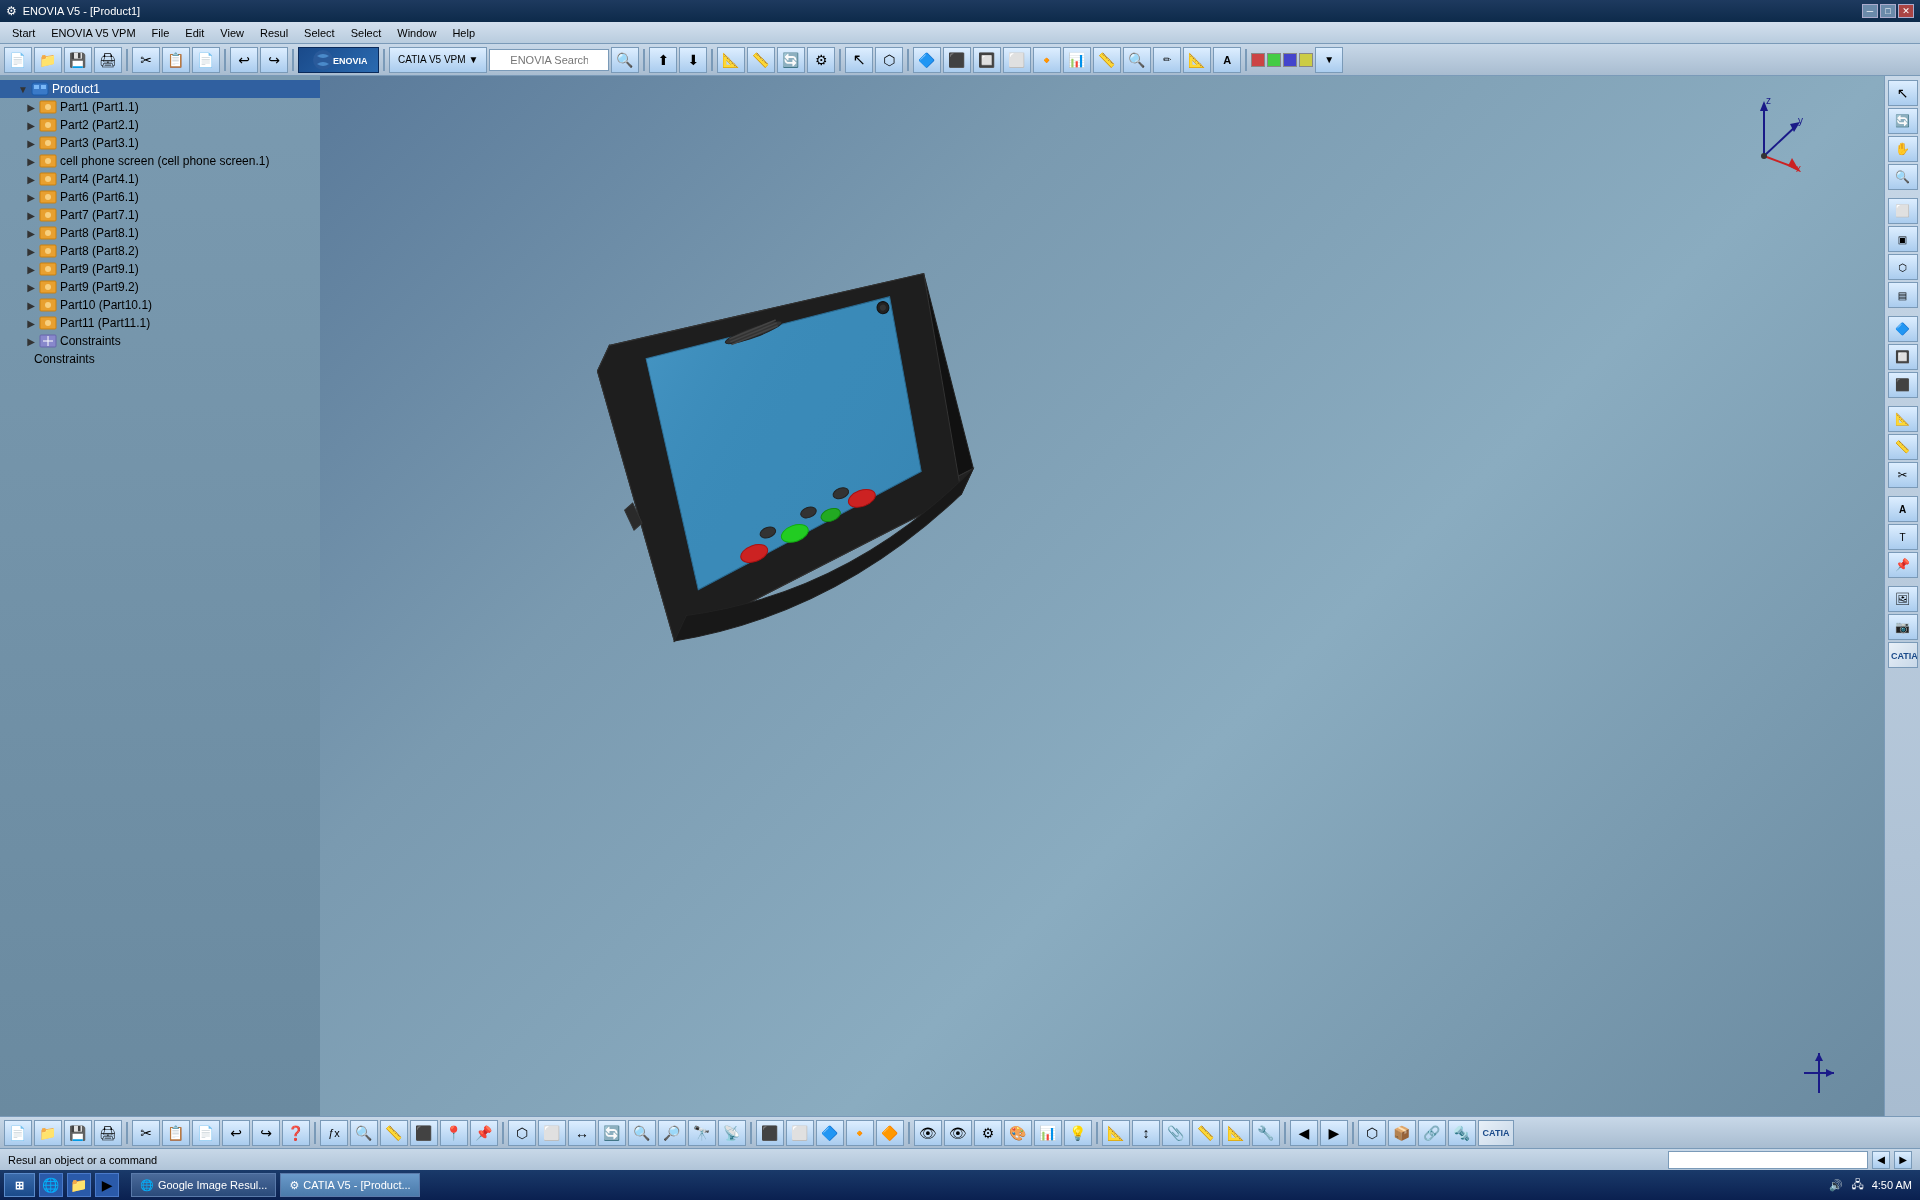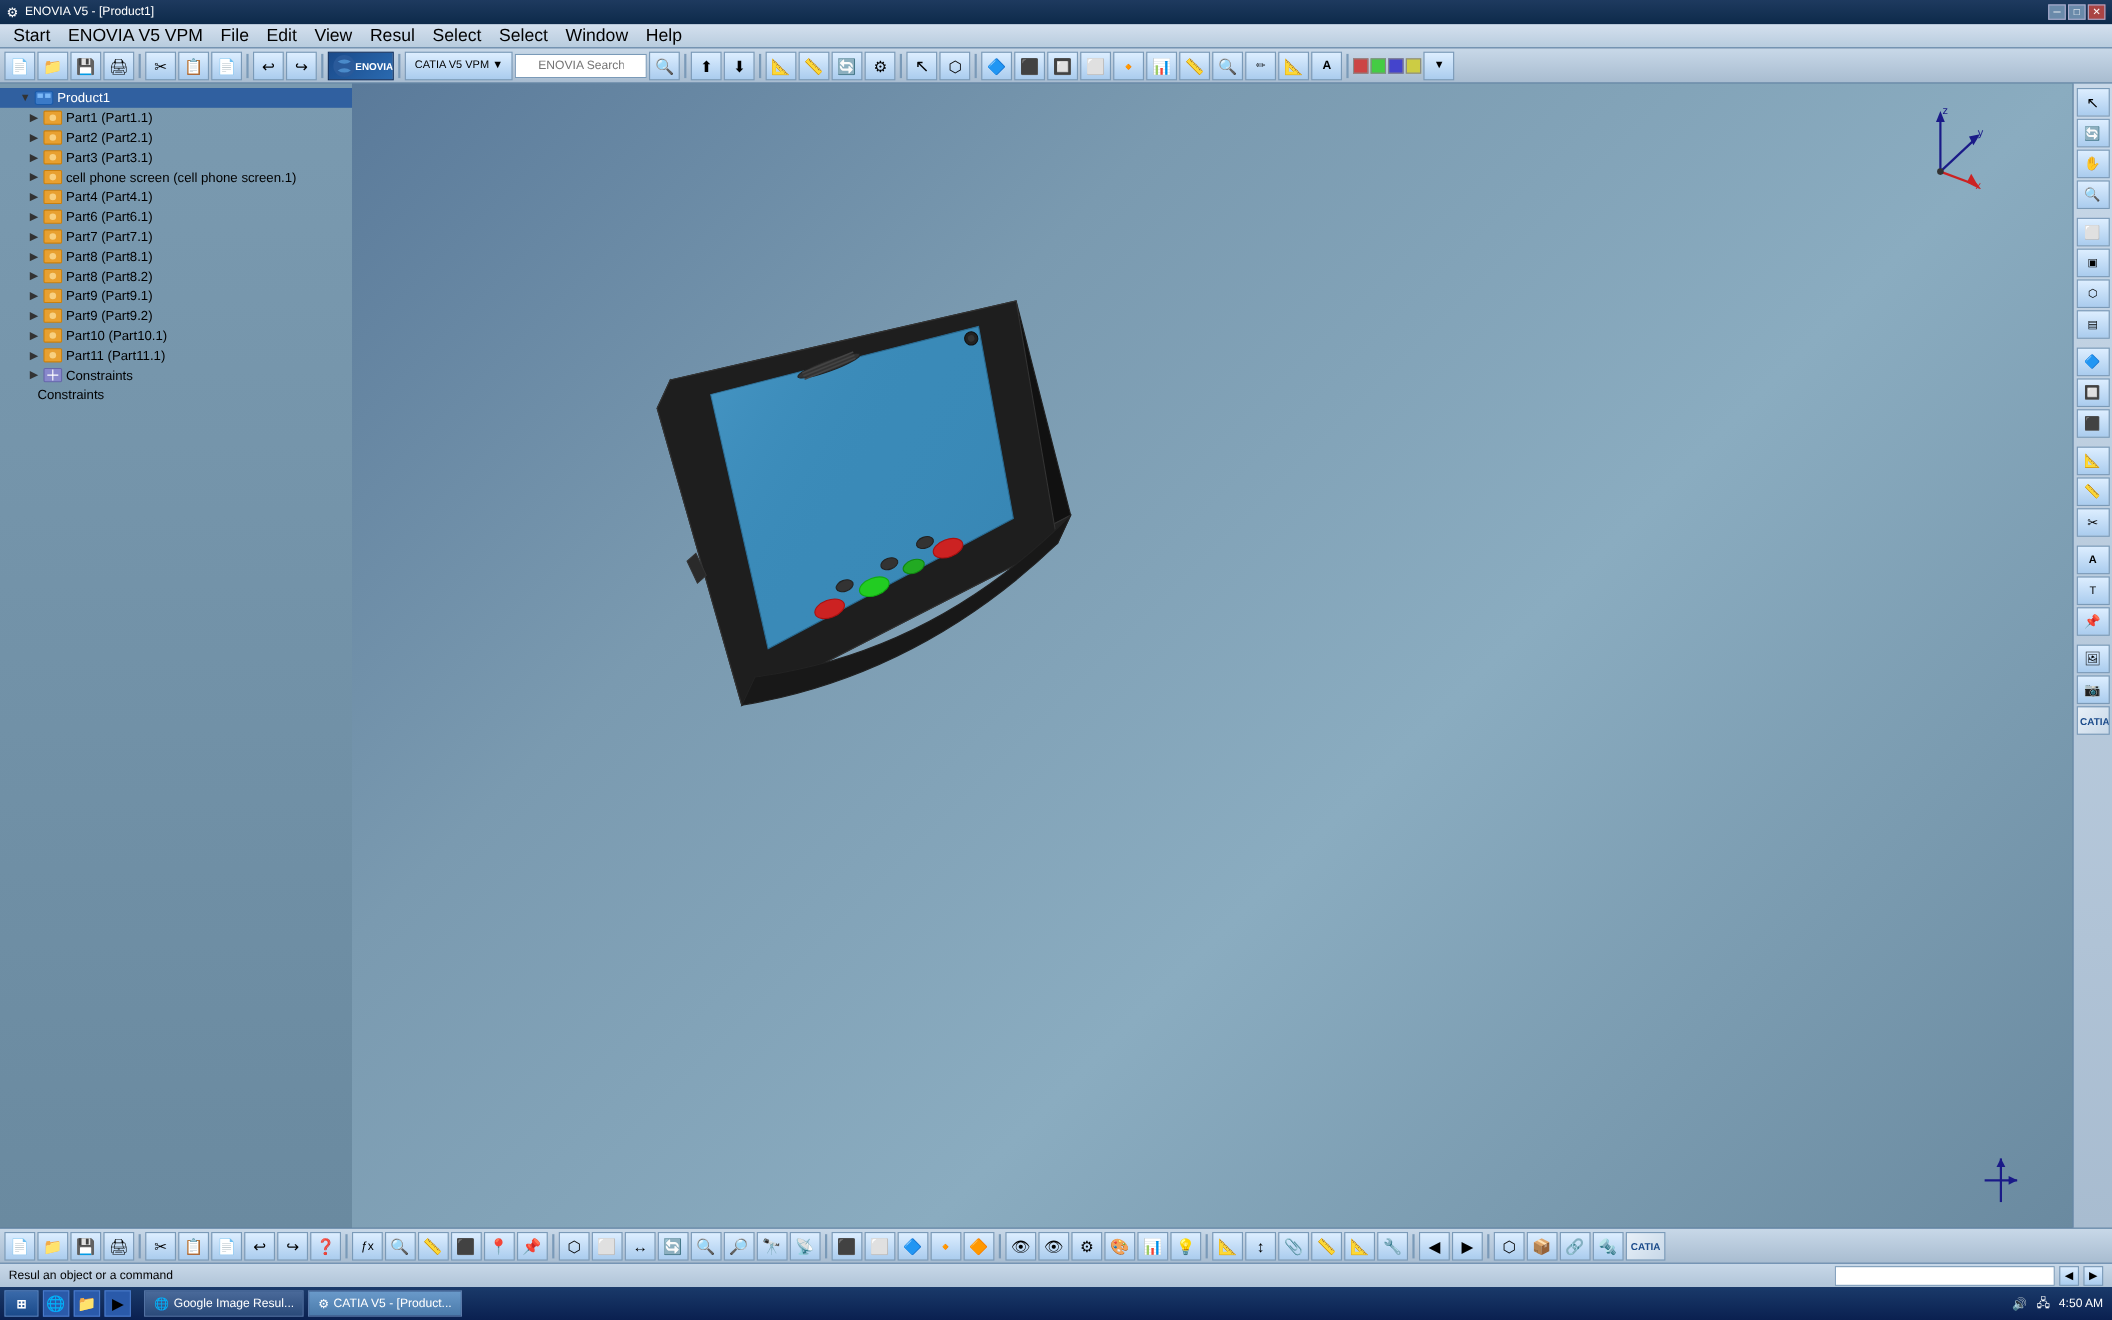--- a/index.html
+++ b/index.html
@@ -33,21 +33,21 @@
     #menubar {
       height: 22px;
       background: linear-gradient(to bottom, #d4e0ee, #b8ccde);
       display: flex;
       align-items: center;
       padding: 0 4px;
       border-bottom: 1px solid #7a9ab8;
     }
     .menu-item {
       padding: 2px 8px;
-      font-size: 16px;
+      font-size: 11px;
       color: #000;
       cursor: pointer;
     }
 
     
     #toolbar1 {
       height: 32px;
       background: linear-gradient(to bottom, #c8d8e8, #a8bcd0);
       display: flex;
       align-items: center;
@@ -58,24 +58,24 @@
     .toolbar-btn {
       width: 28px; height: 26px;
       background: linear-gradient(to bottom, #ddeeff, #aaccee);
       border: 1px solid #7a9ab8;
       display: flex; align-items: center; justify-content: center;
       cursor: pointer;
       font-size: 14px;
     }
     .toolbar-separator { width: 2px; height: 22px; background: #7a9ab8; margin: 0 2px; }
     .toolbar-logo {
-      width: 60px; height: 26px;
+      width: 81px; height: 26px;
       background: linear-gradient(135deg, #1a4a8a, #2a6ab0);
       border: 1px solid #0a2a5a;
-      display: flex; align-items: center; justify-content: flex-end;
+      display: flex; align-items: center; justify-content: center;
       color: white; font-size: 10px; font-weight: bold;
     }
     .enovia-btn {
       height: 26px; padding: 0 8px;
       background: linear-gradient(to bottom, #ddeeff, #aaccee);
       border: 1px solid #7a9ab8;
       display: flex; align-items: center;
       cursor: pointer; font-size: 11px;
     }
     .search-box {

